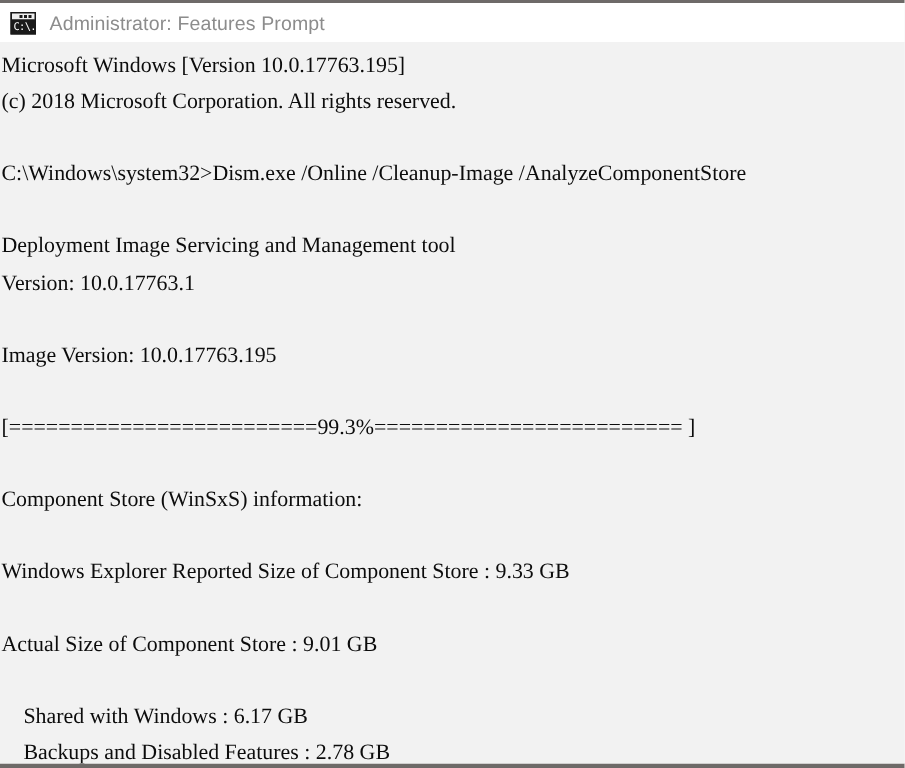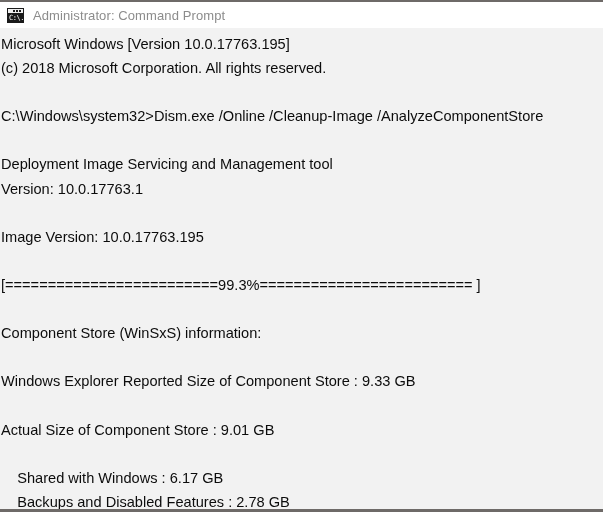--- a/index.html
+++ b/index.html
@@ -83,21 +83,21 @@
     font-family: "Liberation Sans", sans-serif;
     font-size: 13px;
     color: #8c8c8c;
     letter-spacing: 0.1px;
     white-space: nowrap;
   }
   #console {
     flex: 1 1 auto;
     background: #f2f2f2;
     color: #0c0c0c;
-    font-family: Liberation Sans, sans-serif;
+    font-family: Liberation Serif, serif;
     font-size: 14.6px;
     line-height: 24.1px;
     letter-spacing: 0px;
     white-space: pre;
     padding: 4px 0 0 1px;
     box-sizing: border-box;
     overflow: hidden;
     -webkit-font-smoothing: none;
   }
   .line {
@@ -112,18 +112,18 @@
 
   <div id="titlebar">
     <div id="title-icon">
       <div class="bar">
         <i class="d1"></i>
           <i class="d2"></i>
           <i class="d3"></i>
       </div>
       <div class="scr">C:\.</div>
     </div>
-    <div id="title-text">Administrator: Command Prompt</div>
+    <div id="title-text">Administrator: Features Prompt</div>
   </div>
 
   <div id="console"><div class="line">Microsoft Windows [Version 10.0.17763.195]</div><div class="line">(c) 2018 Microsoft Corporation. All rights reserved.</div><div class="line">&nbsp;</div><div class="line">C:\Windows\system32&gt;Dism.exe /Online /Cleanup-Image /AnalyzeComponentStore</div><div class="line">&nbsp;</div><div class="line">Deployment Image Servicing and Management tool</div><div class="line">Version: 10.0.17763.1</div><div class="line">&nbsp;</div><div class="line">Image Version: 10.0.17763.195</div><div class="line">&nbsp;</div><div class="line">[=========================99.3%========================= ]</div><div class="line">&nbsp;</div><div class="line">Component Store (WinSxS) information:</div><div class="line">&nbsp;</div><div class="line">Windows Explorer Reported Size of Component Store : 9.33 GB</div><div class="line">&nbsp;</div><div class="line">Actual Size of Component Store : 9.01 GB</div><div class="line">&nbsp;</div><div class="line">    Shared with Windows : 6.17 GB</div><div class="line">    Backups and Disabled Features : 2.78 GB</div></div>
 
 </div>
 
 </body></html>

